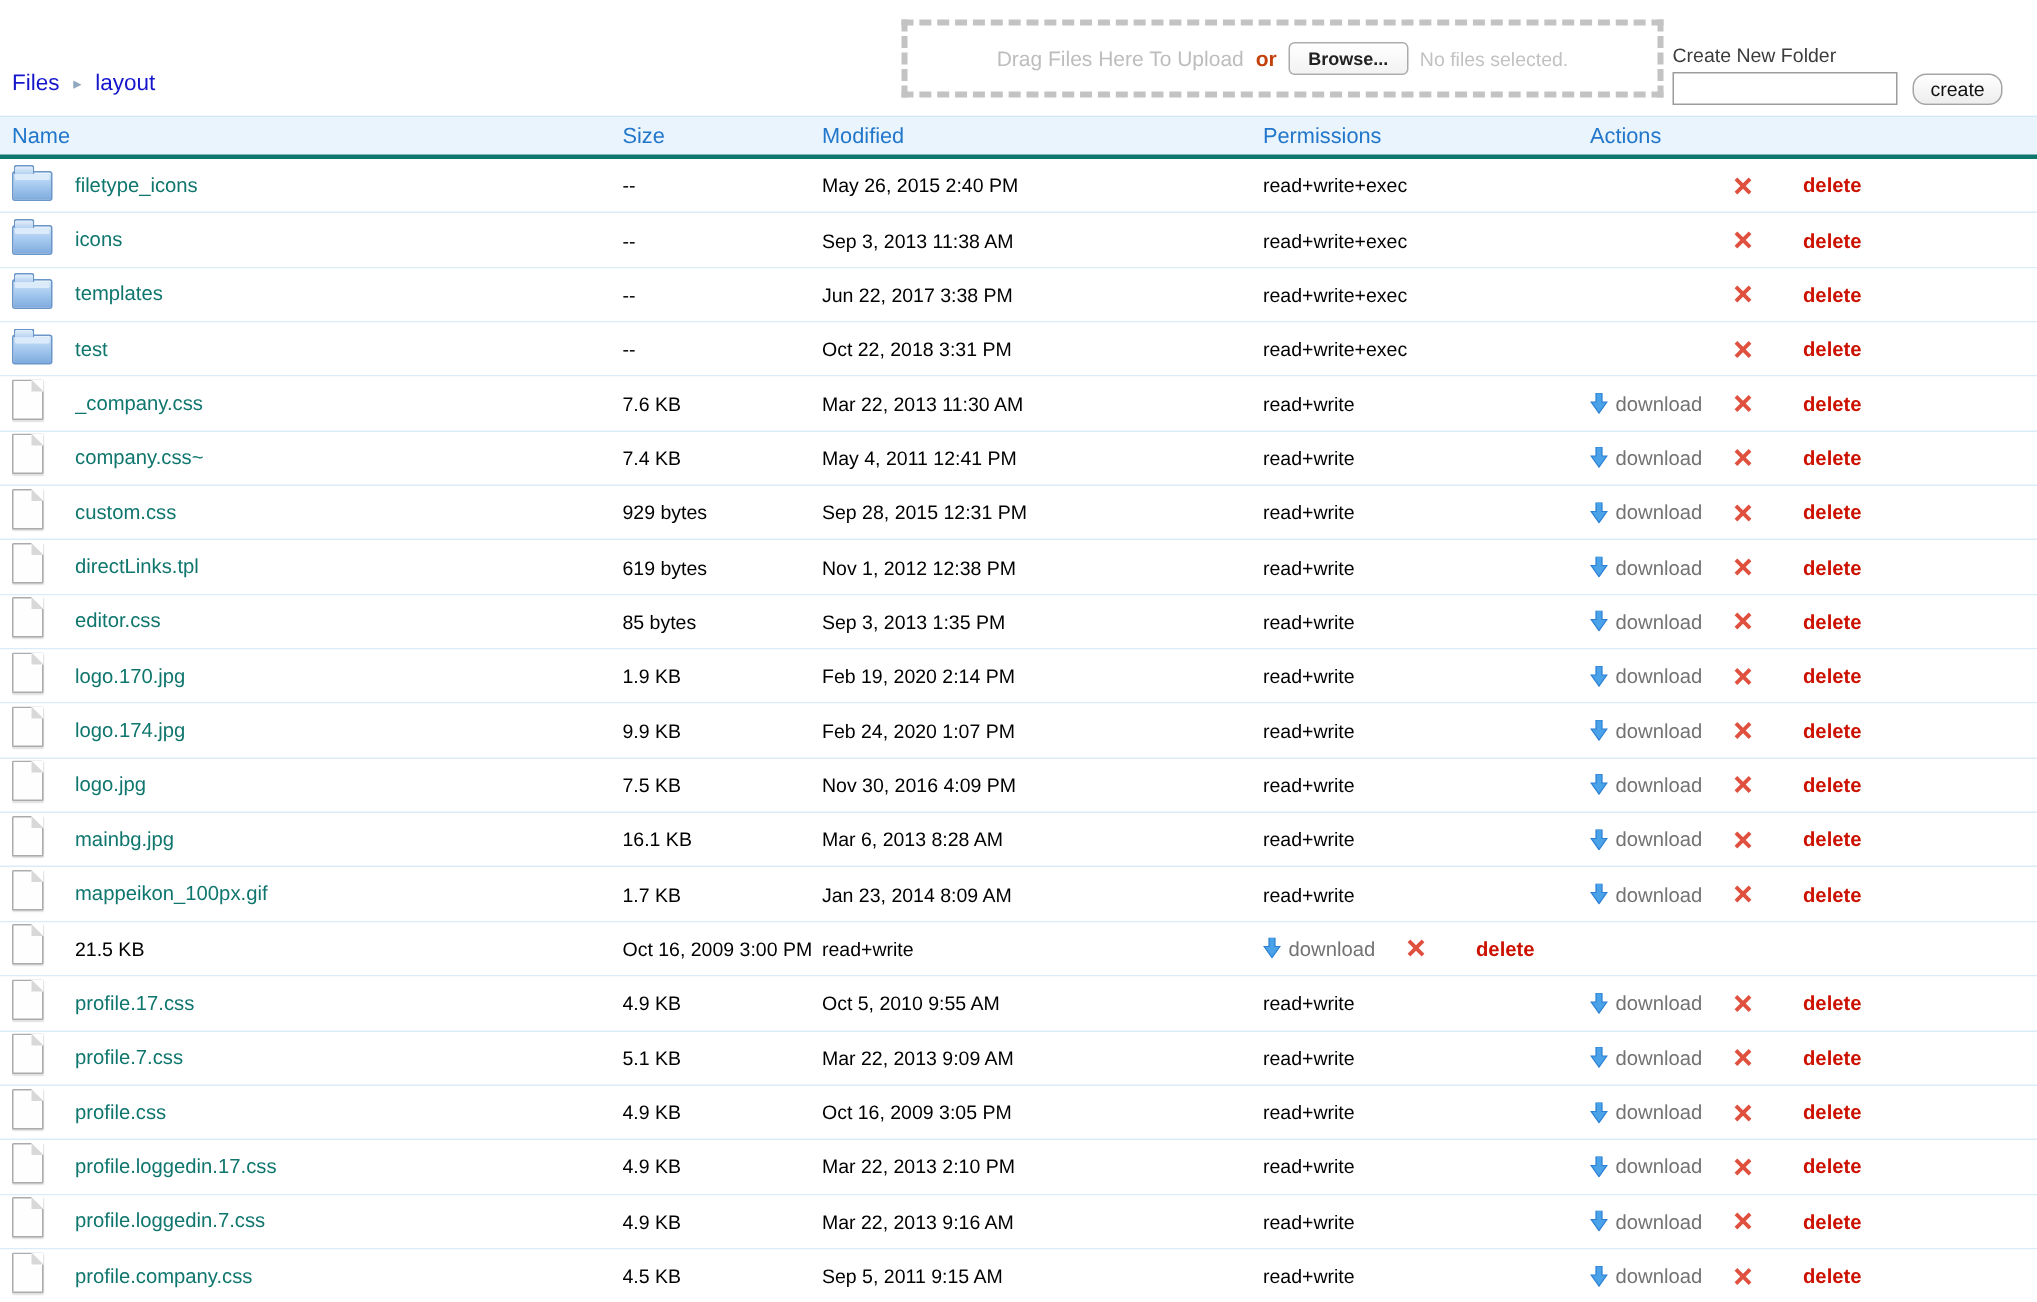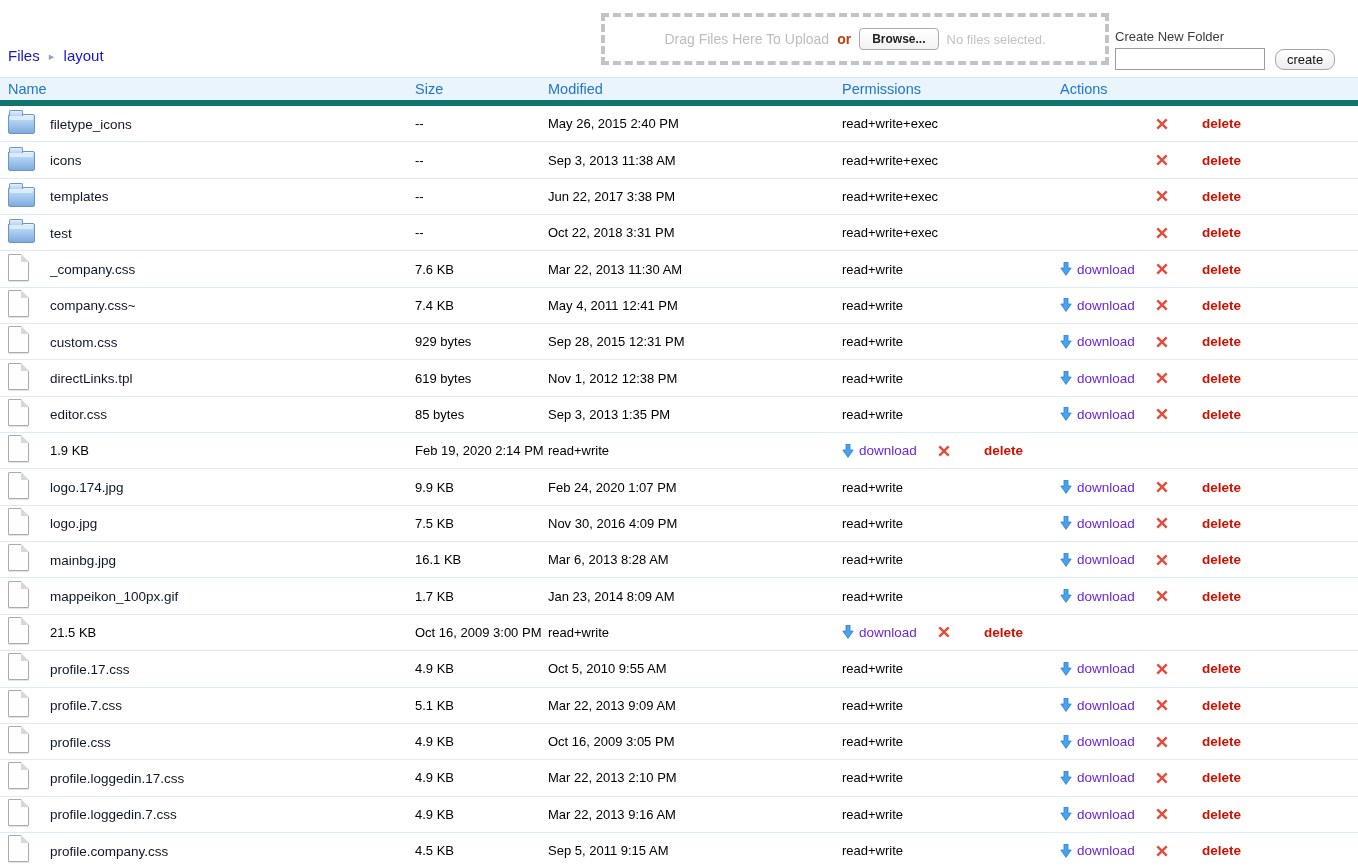--- a/index.html
+++ b/index.html
@@ -29,34 +29,34 @@
     font-family:inherit; }
 
   .breadcrumb { position:absolute; left:8px; top:47px; font-size:15px; }
   .breadcrumb a { color:#1515cc; text-decoration:none; cursor:pointer; }
   .breadcrumb .crumb-sep { color:#90a8bf; font-size:11px; margin:0 5px; vertical-align:1px; }
 
   
   .filetable { width:1358px; }
   .thead { display:grid; grid-template-columns:407px 133px 294px 218px 1fr;
     padding-left:8px; height:29px; align-items:center; background:#e9f4fc;
-    border-top:1px solid #cfe7f7; border-bottom:6px solid #0f766e; }
+    border-top:1px solid #cfe7f7; border-bottom:3px solid #0f766e; }
   .thead .th { color:#2277cb; font-size:14.5px; }
 
   .row { display:grid; grid-template-columns:42px 365px 133px 294px 218px 1fr;
     padding-left:8px; height:36.35px; align-items:center;
     border-bottom:1px solid #d9ecf8; background:#fff; }
   .cell { overflow:hidden; white-space:nowrap; }
-  .name-cell a { color:#0f172a; font-size:13.5px; text-decoration:none; cursor:pointer; }
+  .name-cell a { color:#0f766e; font-size:13.5px; text-decoration:none; cursor:pointer; }
   .size-cell, .modified-cell, .permissions-cell { color:#000; font-size:13px; }
 
   .actions-cell { display:flex; align-items:center; }
   .action-link { display:inline-flex; align-items:center; gap:5px; text-decoration:none;
     cursor:pointer; font-size:13.5px; }
-  .download-link { color:#6d28d9; width:96px; }
+  .download-link { color:#737373; width:96px; }
   .delete-link { color:#cc1100; font-weight:bold;gap:34px; }
   .row.is-folder .download-link { visibility:hidden; }
 
   
   .folder-icon { position:relative; display:inline-block; width:27px; height:20px;
     margin-top:5px; background:linear-gradient(180deg,#cde2f8 0%,#a8cbf0 45%,#7fabde 100%);
     border:1px solid #6b96c8; border-radius:2px;
     box-shadow:inset 0 1px 0 #e8f2fc; }
   .folder-icon::before { content:""; position:absolute; top:-5px; left:0px; width:12px;
     height:5px; background:linear-gradient(#e2eefb,#b5d2f1); border:1px solid #6b96c8;
@@ -376,20 +376,23 @@
         </span>
         <span class="del-text">delete</span>
       </a>
     </div>
   </div>
 
   <div class="row">
     <div class="cell icon-cell">
       <span class="row-icon file-icon"></span>
     </div>
+    <div class="cell name-cell">
+      <a class="name-link">logo.170.jpg</a>
+    </div>
     <div class="cell size-cell">1.9 KB</div>
     <div class="cell modified-cell">Feb 19, 2020 2:14 PM</div>
     <div class="cell permissions-cell">read+write</div>
     <div class="cell actions-cell">
       <a class="action-link download-link">
         <span class="dl-icon">
           <svg width="12" height="14" viewBox="0 0 12 14">
             <path d="M4 0 h4 v6 h3.2 L6 13.4 L0.8 6 H4 Z" fill="#4aa3e8" stroke="#2b7fd4" stroke-width="0.8"></path>
           </svg>
         </span>

